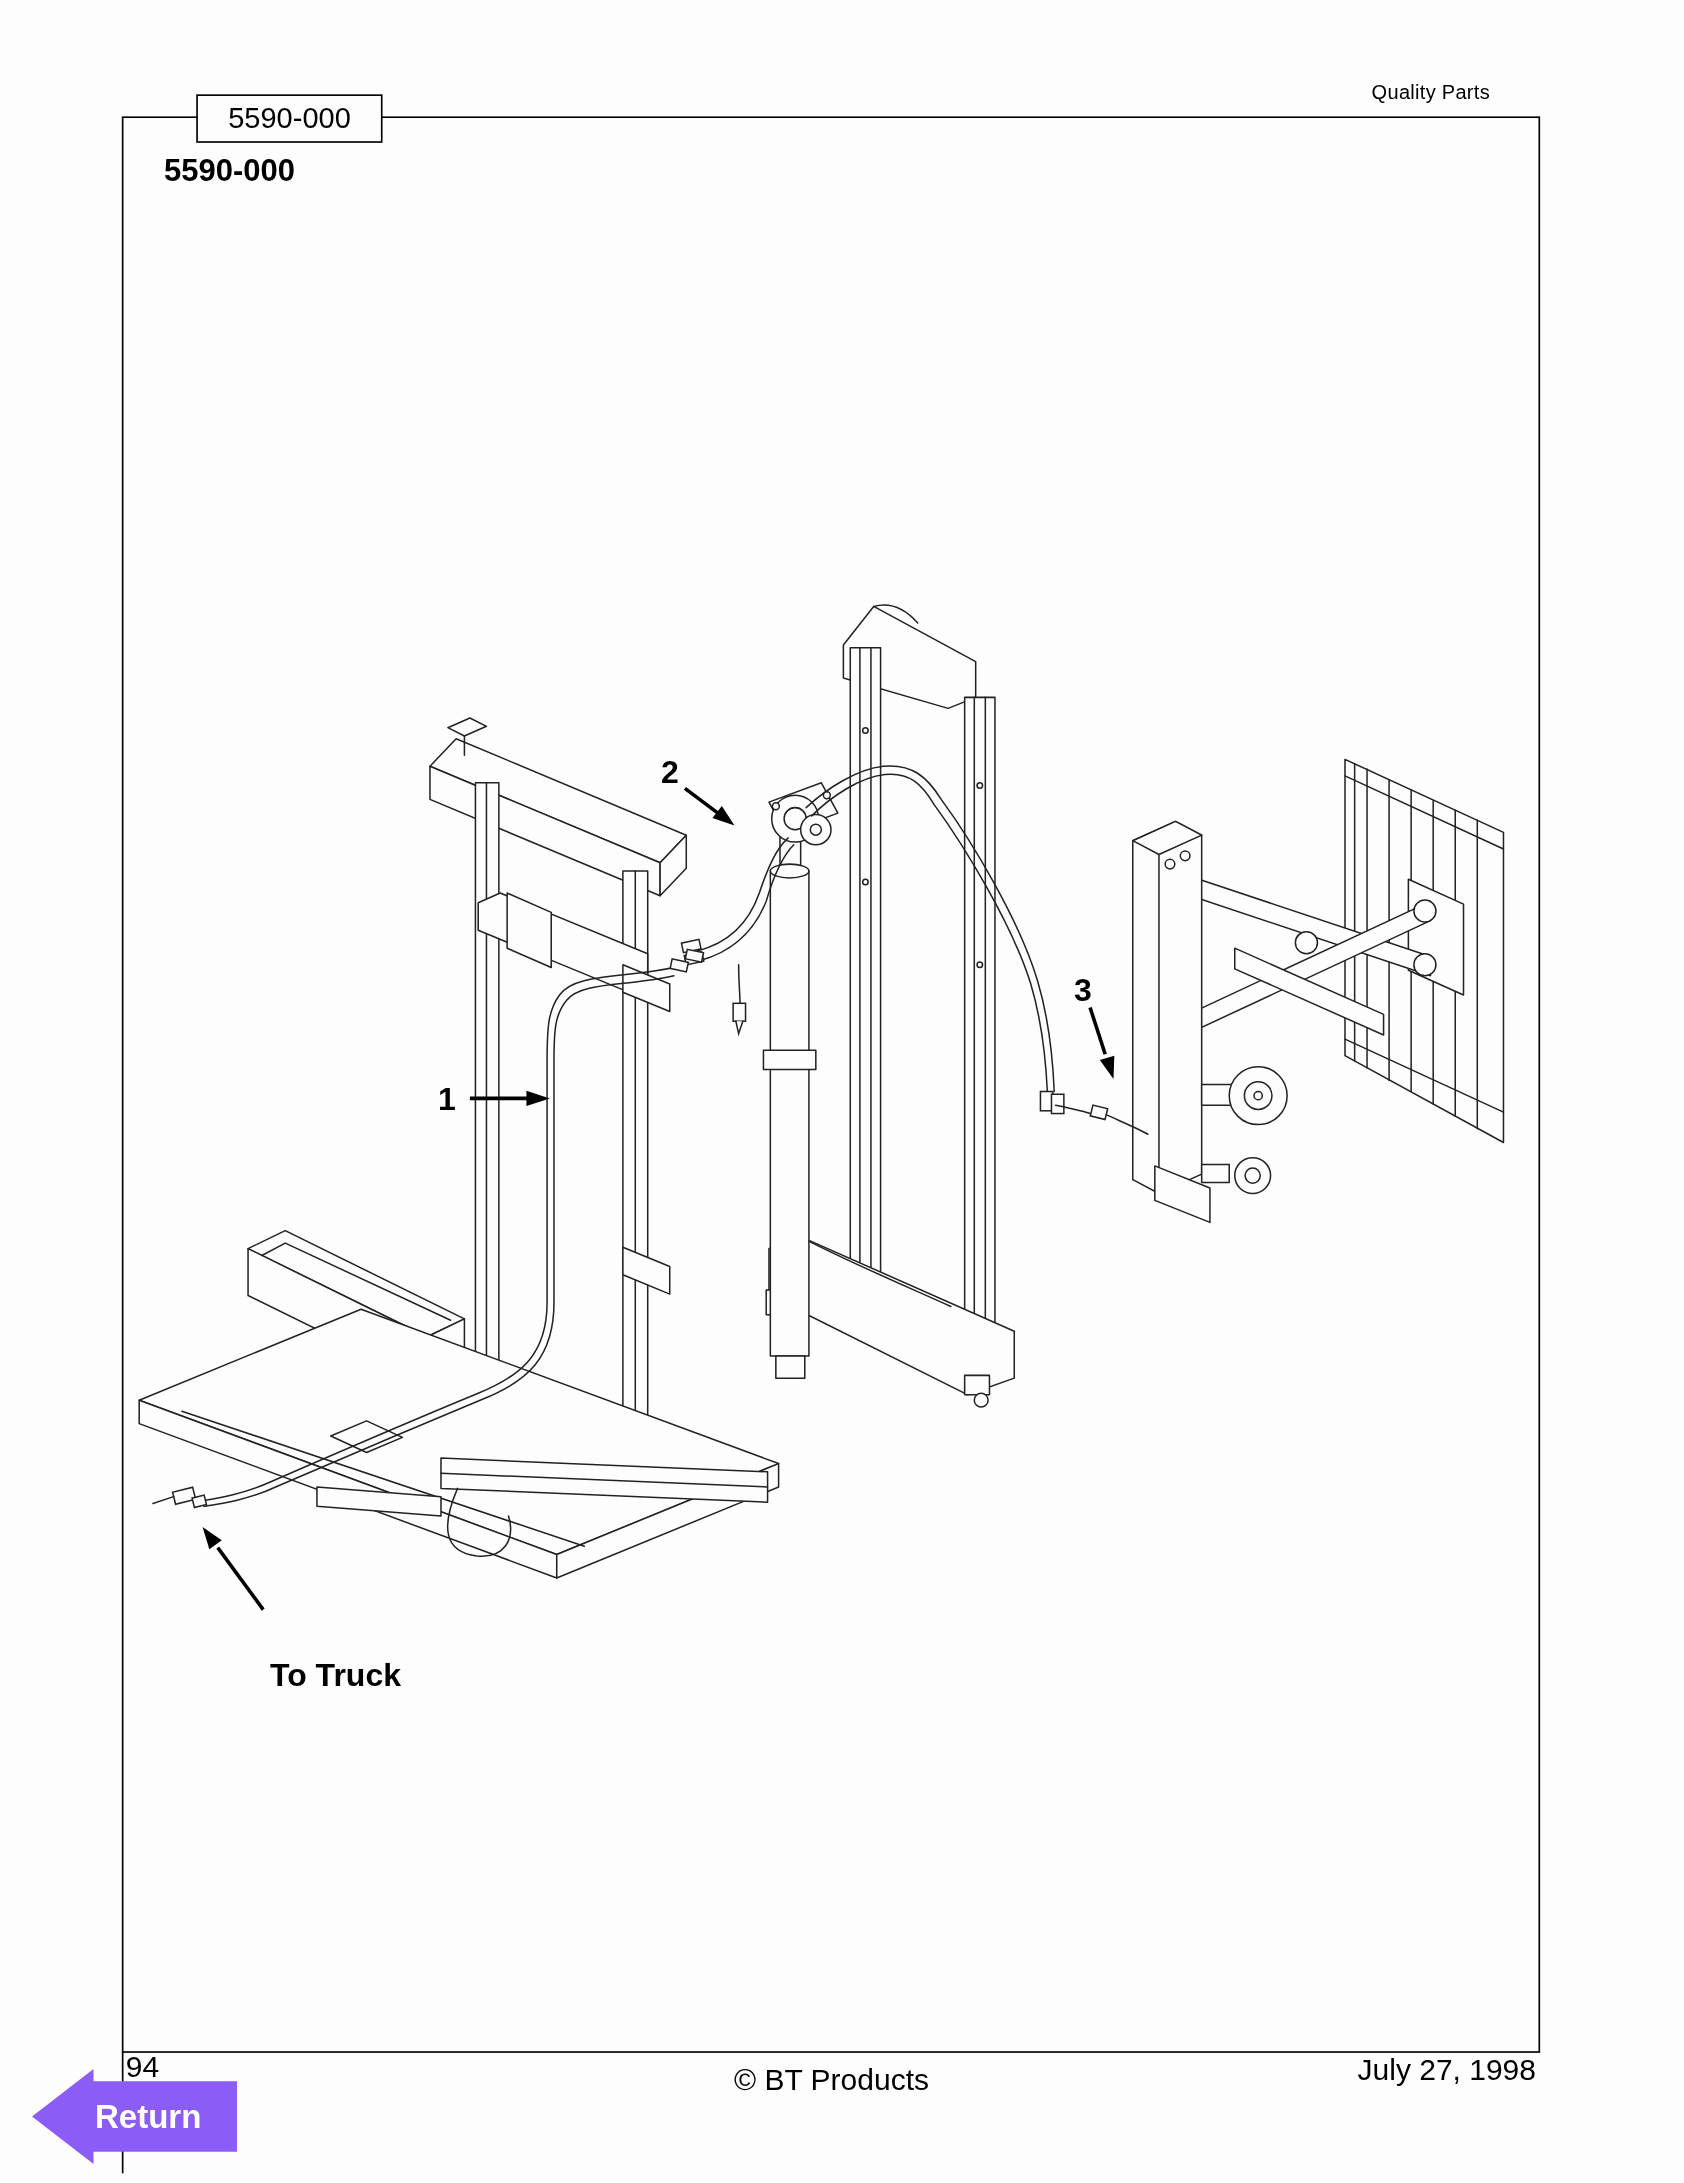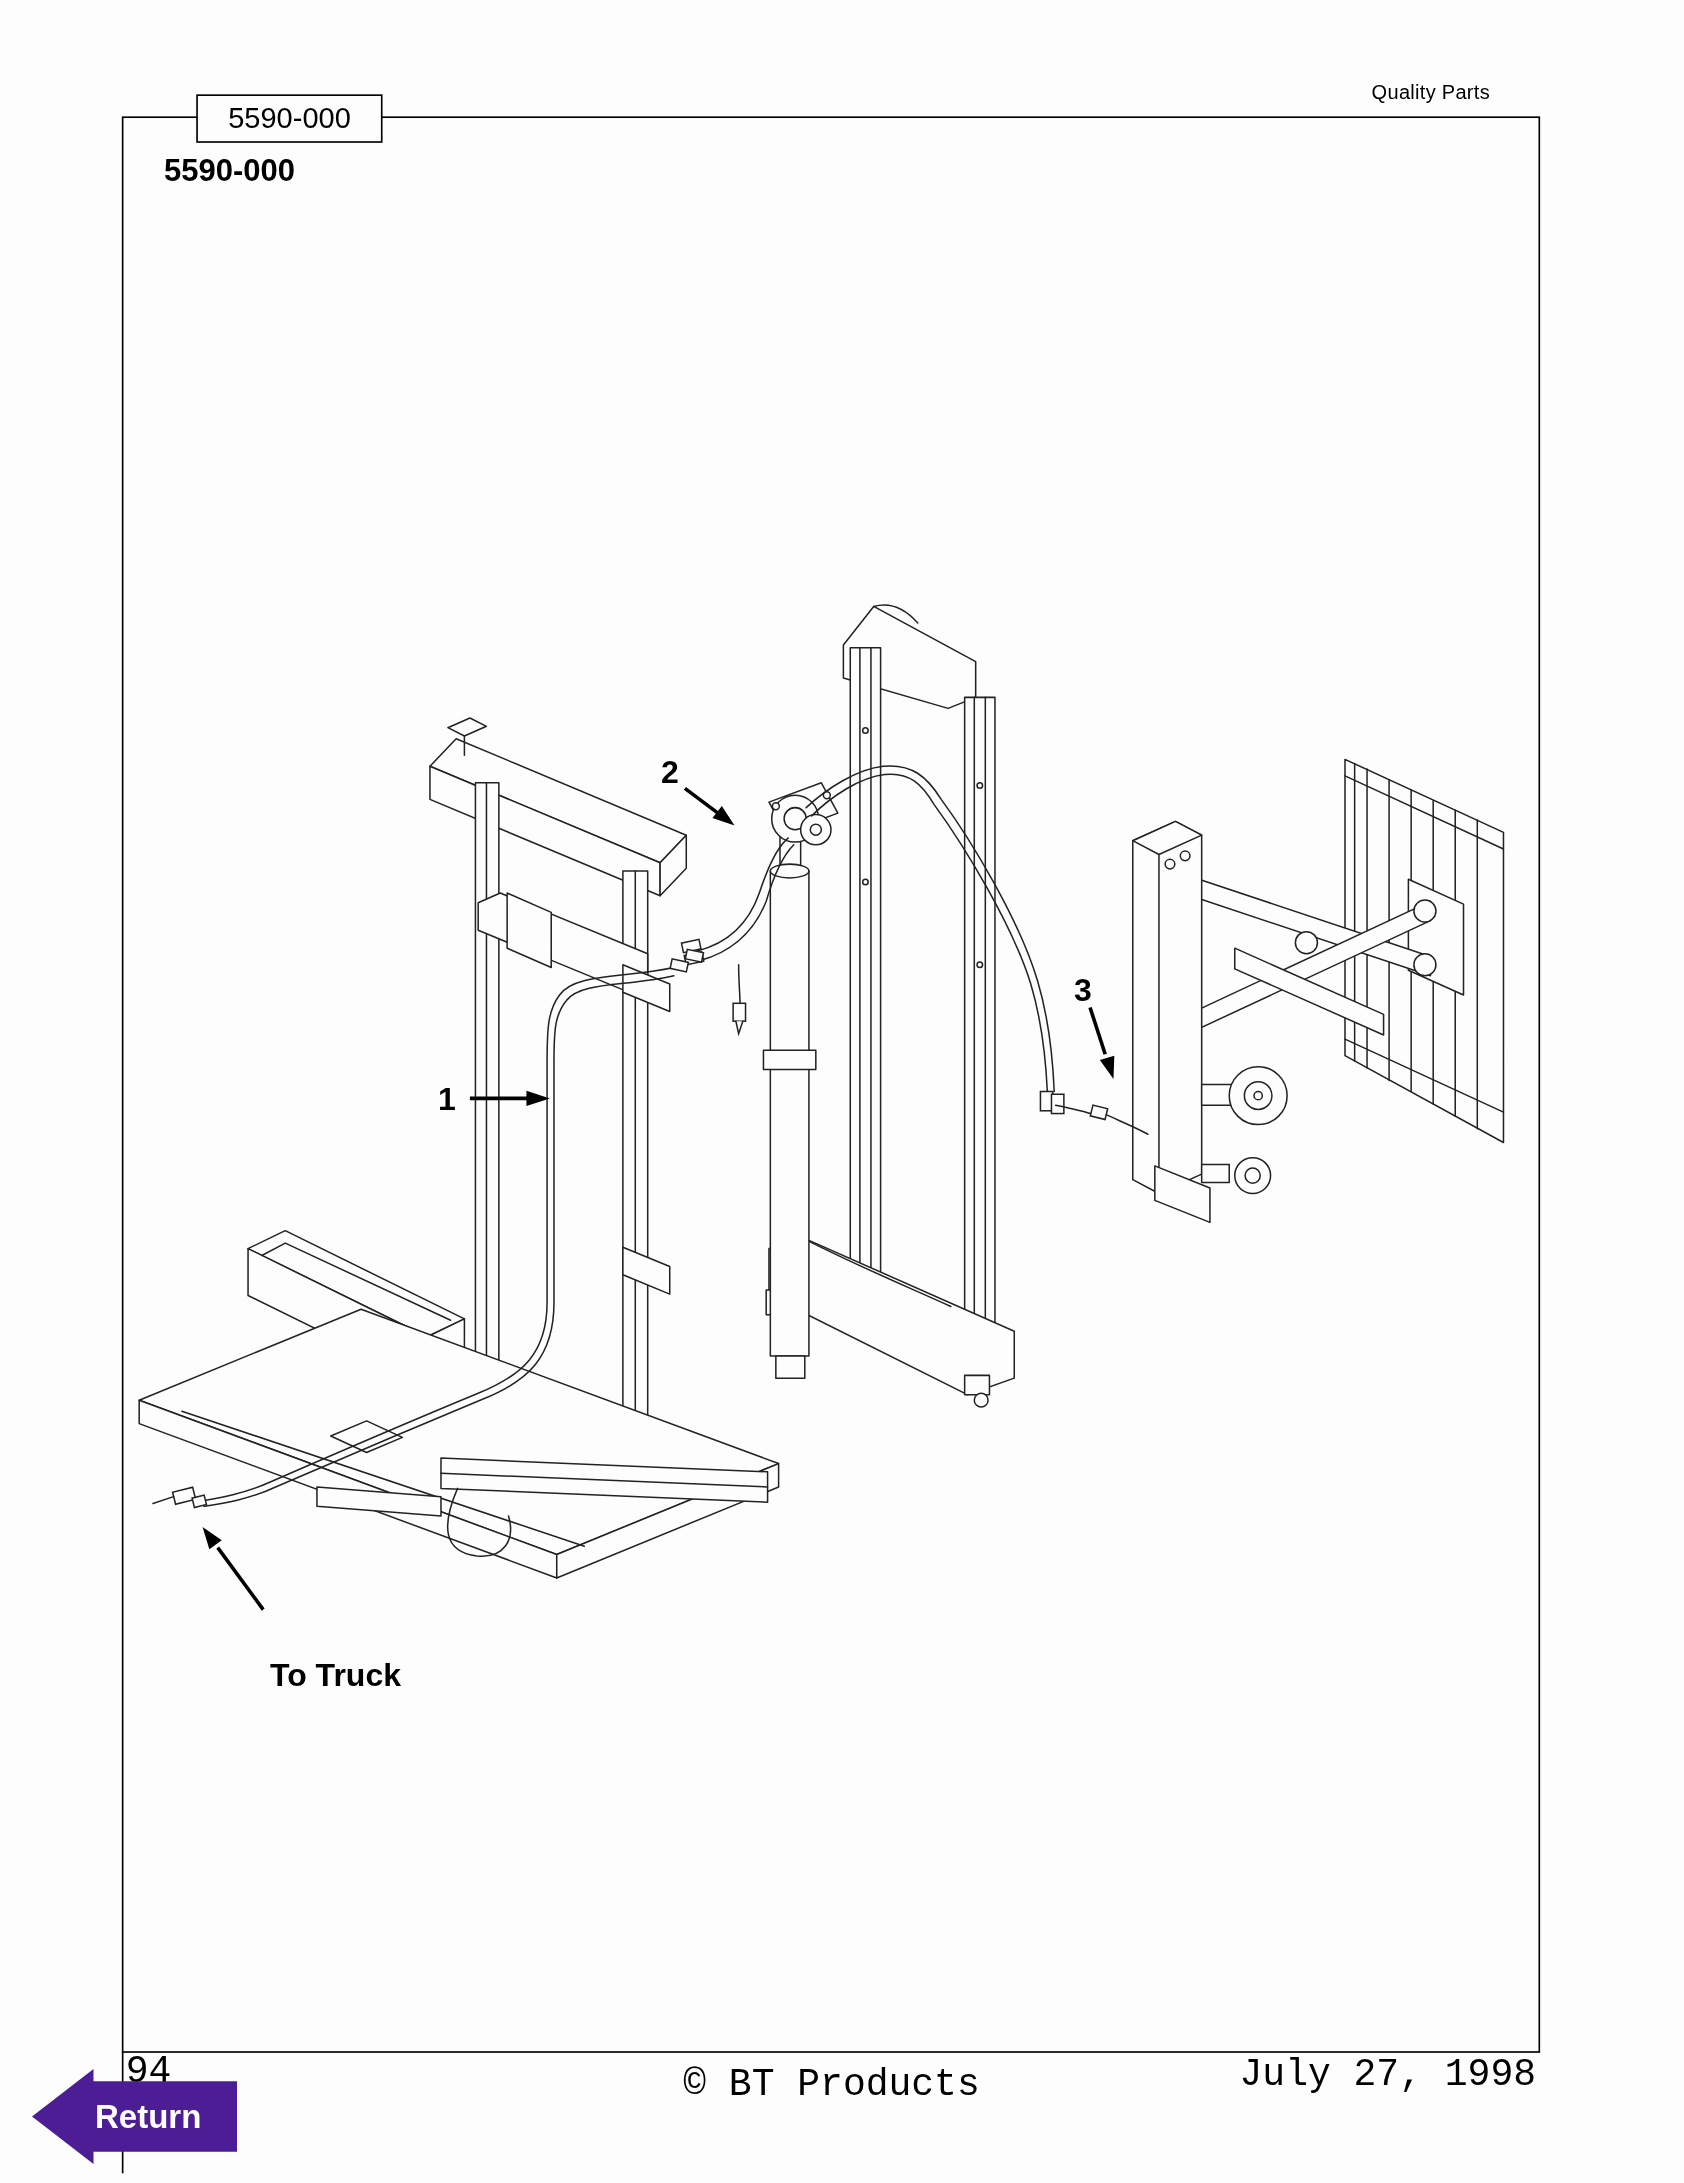--- a/index.html
+++ b/index.html
@@ -33,29 +33,28 @@
   }
   .c1 { left: 425px; top: 1081px; }
   .c2 { left: 648px; top: 754px; }
   .c3 { left: 1061px; top: 972px; }
   .to-truck {
     position: absolute; left: 270px; top: 1609px;
     font-size: 32px; font-weight: bold; margin-top: 48px;
   }
   .footer {
     position: absolute; left: 123px; top: 2050px; width: 1417px; height: 41px;
-    font-size: 38px;
-    font-family: Liberation Mono, monospace;
+    font-size: 30px;
   }
   .footer .pg   { position: absolute; left: 2.8px; top: 0; }
   .footer .copy { position: absolute; left: 0; right: 0; top: 13px; text-align: center; }
   .footer .date { position: absolute; right: 4px; top: 2.8px; }
   .return-btn {
     position: absolute; left: 32px; top: 2069px; width: 205px; height: 95px;
-    background: #4c1d95; color: #fff;
+    background: #8b5cf6; color: #fff;
     clip-path: polygon(0% 50%, 30% 0%, 30% 13%, 100% 13%, 100% 87%, 30% 87%, 30% 100%);
     display: flex; align-items: center;
     padding-left: 63px;
     font-size: 33px; font-weight: bold;
     cursor: pointer;
   }
 </style>
 </head>
 <body>
 

